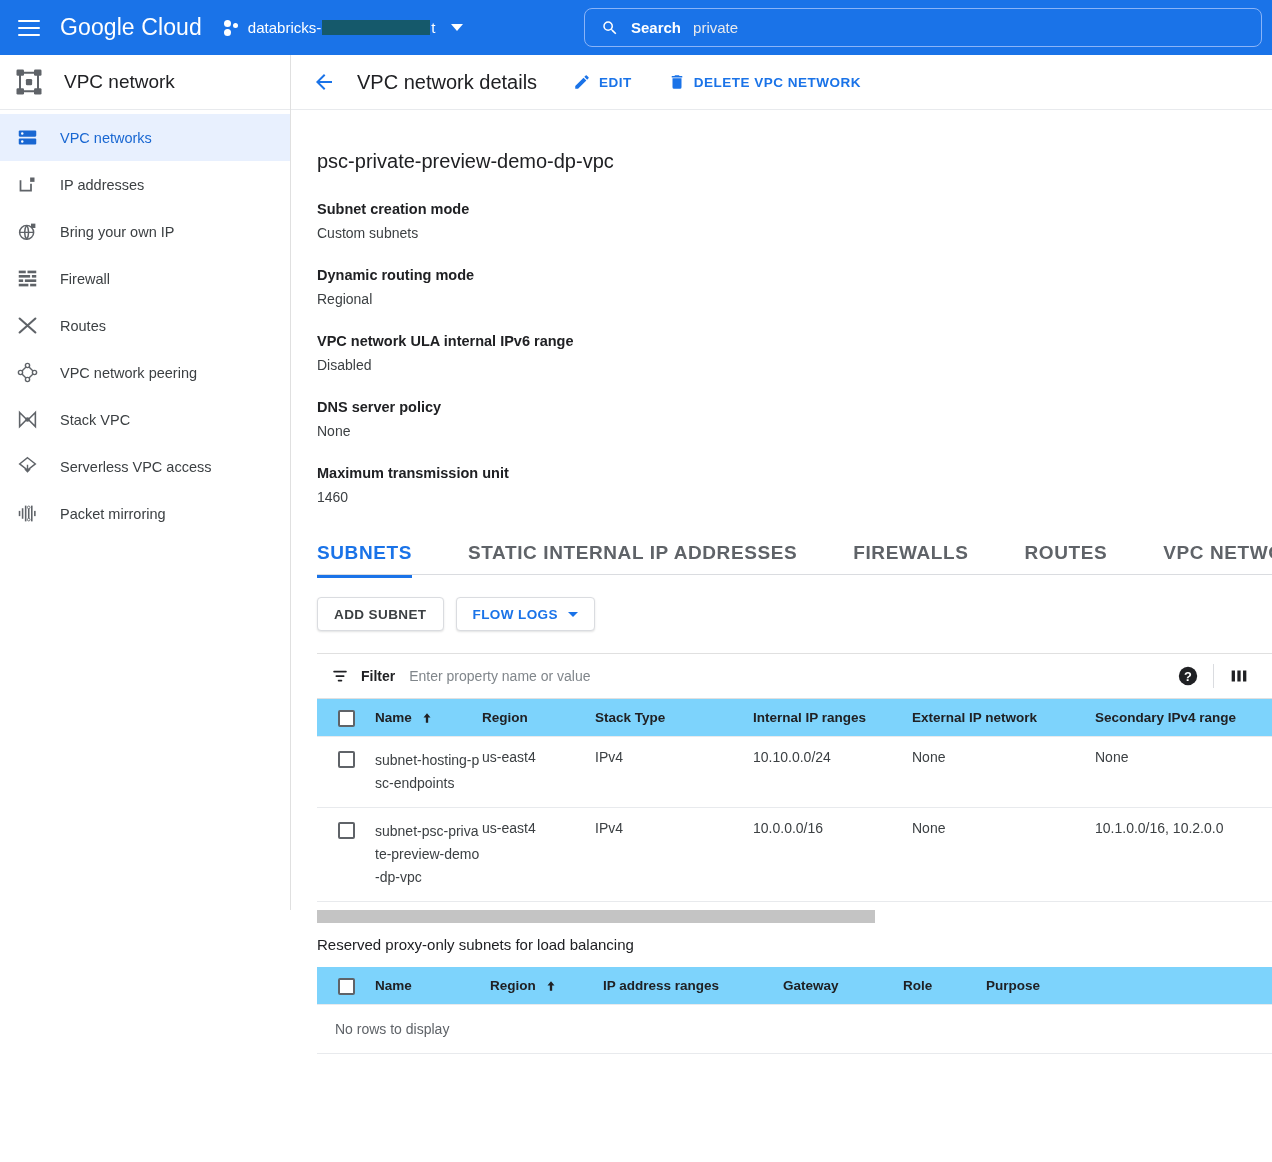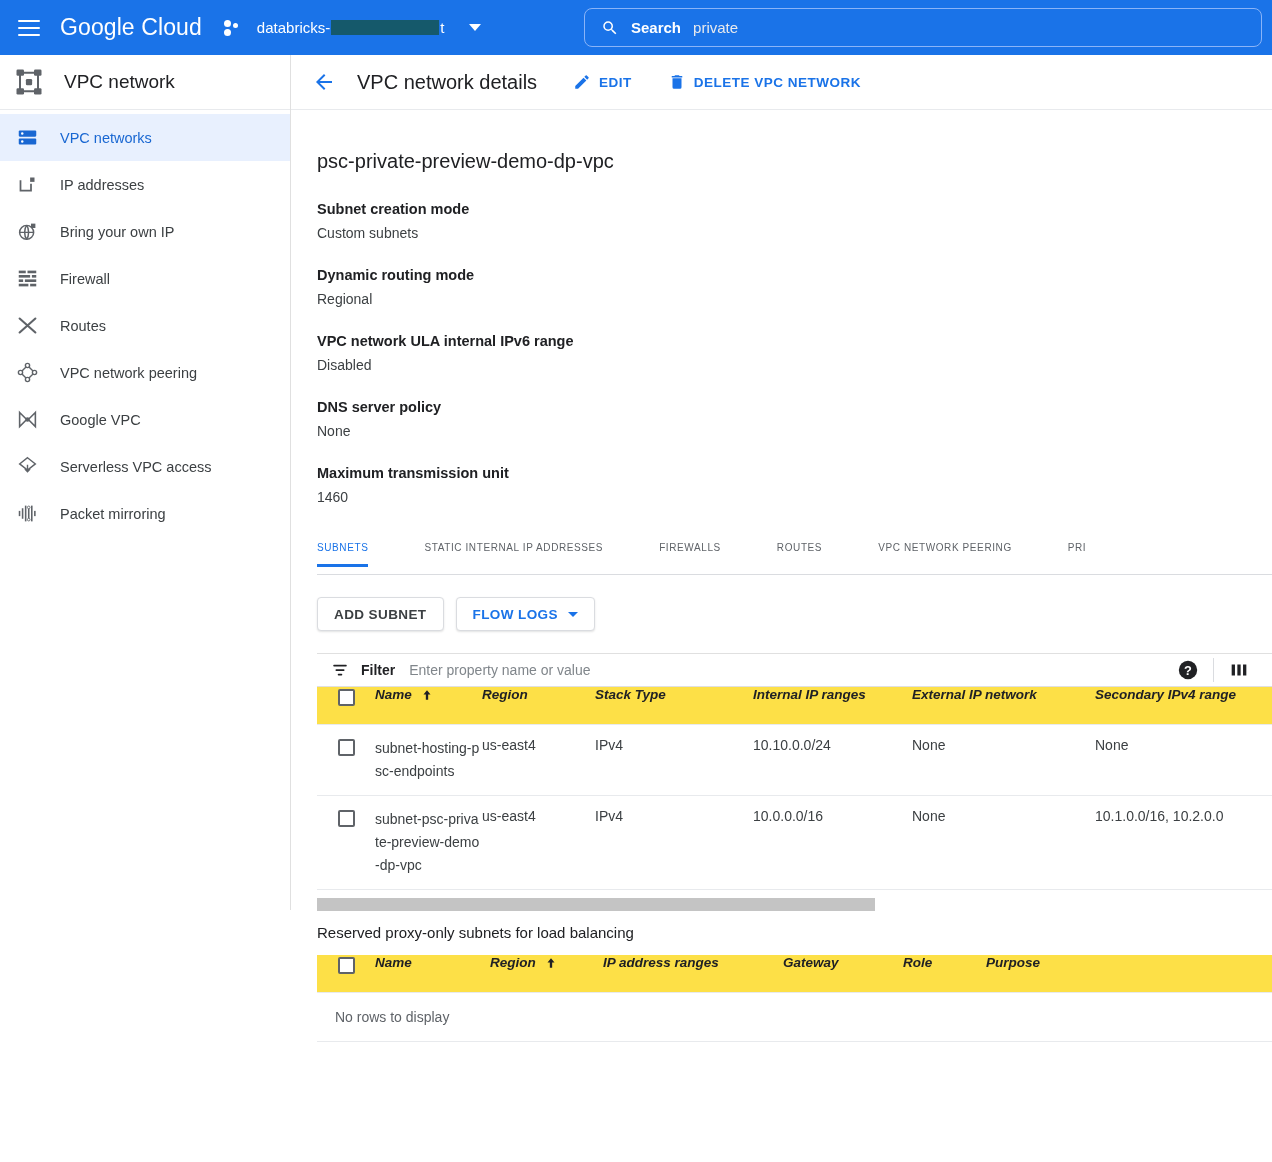--- a/index.html
+++ b/index.html
@@ -27,21 +27,21 @@
     display: flex; flex-direction: column; justify-content: space-between;
     cursor: pointer;
   }
   .hamburger span { display: block; height: 2px; width: 22px; background: #fff; border-radius: 1px; }
   .brand {
     font-size: 23px; color: #fff; letter-spacing: .1px;
     font-family: "Liberation Sans", sans-serif;
     white-space: nowrap;
   }
   .proj-select {
-    display: flex; align-items: center; gap: 17px;
+    display: flex; align-items: center; gap: 8px;
     margin-left: 22px; cursor: pointer; color: #fff;
   }
   .proj-icon { width: 16px; height: 16px; position: relative; flex: none; }
   .proj-icon i {
     position: absolute; background: #fff; border-radius: 50%; display: block;
   }
   .proj-icon i:nth-child(1) { width: 7px; height: 7px; left: 0; top: 0; }
   .proj-icon i:nth-child(2) { width: 5px; height: 5px; left: 9px; top: 3px; }
   .proj-icon i:nth-child(3) { width: 7px; height: 7px; left: 0; top: 9px; }
   .proj-name { font-size: 15px; white-space: nowrap; display: flex; align-items: center; }
@@ -113,21 +113,21 @@
   .prop-label { font-size: 14.5px; font-weight: bold; color: #202124; margin-bottom: 8px; }
   .prop-value { font-size: 14px; color: #3c4043; }
 
   
   .tabs {
     position: relative; margin-left: 26px; margin-top: 12px;
     height: 44px; display: flex; align-items: flex-start;
     border-bottom: 1px solid #dadce0; width: 955px;
   }
   .tab {
-    font-size: 10px; font-weight: normal; letter-spacing: .6px;
+    font-size: 19px; font-weight: bold; letter-spacing: .6px;
     color: #5f6368; padding: 11px 0 13px 0; margin-right: 56px;
     cursor: pointer; white-space: nowrap; position: relative;
   }
   .tab.active { color: #1a73e8; }
   .tab.active::after {
     content: ""; position: absolute; left: 0; right: 0; bottom: -1px;
     height: 3px; background: #1a73e8;
   }
 
   .btnrow { margin: 22px 0 0 26px; display: flex; gap: 12px; }
@@ -141,35 +141,35 @@
   .btn.dark { color: #3c4043; }
   .btn.blue { color: #1a73e8; }
   .btn .mini-caret {
     width: 0; height: 0;
     border-left: 5px solid transparent; border-right: 5px solid transparent;
     border-top: 5px solid #1a73e8; margin-left: 2px;
   }
 
   
   .filterbar {
-    margin-left: 26px; margin-top: 22px; width: 955px; height: 34px;
+    margin-left: 26px; margin-top: 22px; width: 955px; height: 46px;
     border-top: 1px solid #e0e0e0; border-bottom: 1px solid #e0e0e0;
     display: flex; align-items: center;
   }
   .filter-ico { width: 18px; height: 18px; margin-left: 14px; margin-right: 12px; flex: none; }
   .filter-label { font-size: 14px; font-weight: bold; color: #202124; margin-right: 14px; }
   .filter-input { font-size: 14px; color: #80868b; flex: 1; cursor: text; }
   .filter-tools { display: flex; align-items: center; gap: 0; padding-right: 8px; }
   .tool-ico { width: 22px; height: 22px; margin: 0 14px; cursor: pointer; flex: none; }
   .tool-div { width: 1px; height: 24px; background: #dadce0; }
 
   
   .tbl { margin-left: 26px; width: 955px; position: relative; }
   .tbl-row { display: flex; border-bottom: 1px solid #e8eaed; }
-  .tbl-head { background: #fde047; font-weight: bold; color: #202124; font-size: 13.5px; height: 38px; align-items: flex-start; font-style: italic; }
+  .tbl-head { background: #7dd3fc; font-weight: bold; color: #202124; font-size: 13.5px; height: 38px; align-items: center; }
   .tbl-body-row { font-size: 14px; color: #3c4043; padding-top: 12px; padding-bottom: 12px; }
   .cb-cell { width: 58px; display: flex; align-items: flex-start; justify-content: center; padding-top: 2px; flex: none; }
   .checkbox {
     width: 17px; height: 17px; border: 2px solid #5f6368; border-radius: 2px;
     background: #fff; cursor: pointer; flex: none;
   }
   .c-name { width: 107px; flex: none; }
   .c-region { width: 113px; flex: none; }
   .c-stack { width: 136px; flex: none; }
   .c-internal { width: 181px; flex: none; padding-left: 22px; }
@@ -320,21 +320,21 @@
         <span class="lbl">VPC network peering</span>
       </div>
 
       <div class="sb-item">
         <span class="ico">
           <svg viewBox="0 0 24 24" width="21" height="21" fill="none" stroke="#5f6368" stroke-width="1.8">
             <path d="M3 4l8 8-8 8zM21 4l-8 8 8 8z"></path>
               <circle cx="12" cy="12" r="1.6" fill="#5f6368"></circle>
           </svg>
         </span>
-        <span class="lbl">Google VPC</span>
+        <span class="lbl">Stack VPC</span>
       </div>
 
       <div class="sb-item">
         <span class="ico">
           <svg viewBox="0 0 24 24" width="21" height="21" fill="none" stroke="#5f6368" stroke-width="1.6">
             <path d="M12 2l9 7-9 7-9-7z"></path>
               <path d="M12 10v8M9 15l3 3 3-3"></path>
           </svg>
         </span>
         <span class="lbl">Serverless VPC access</span>

